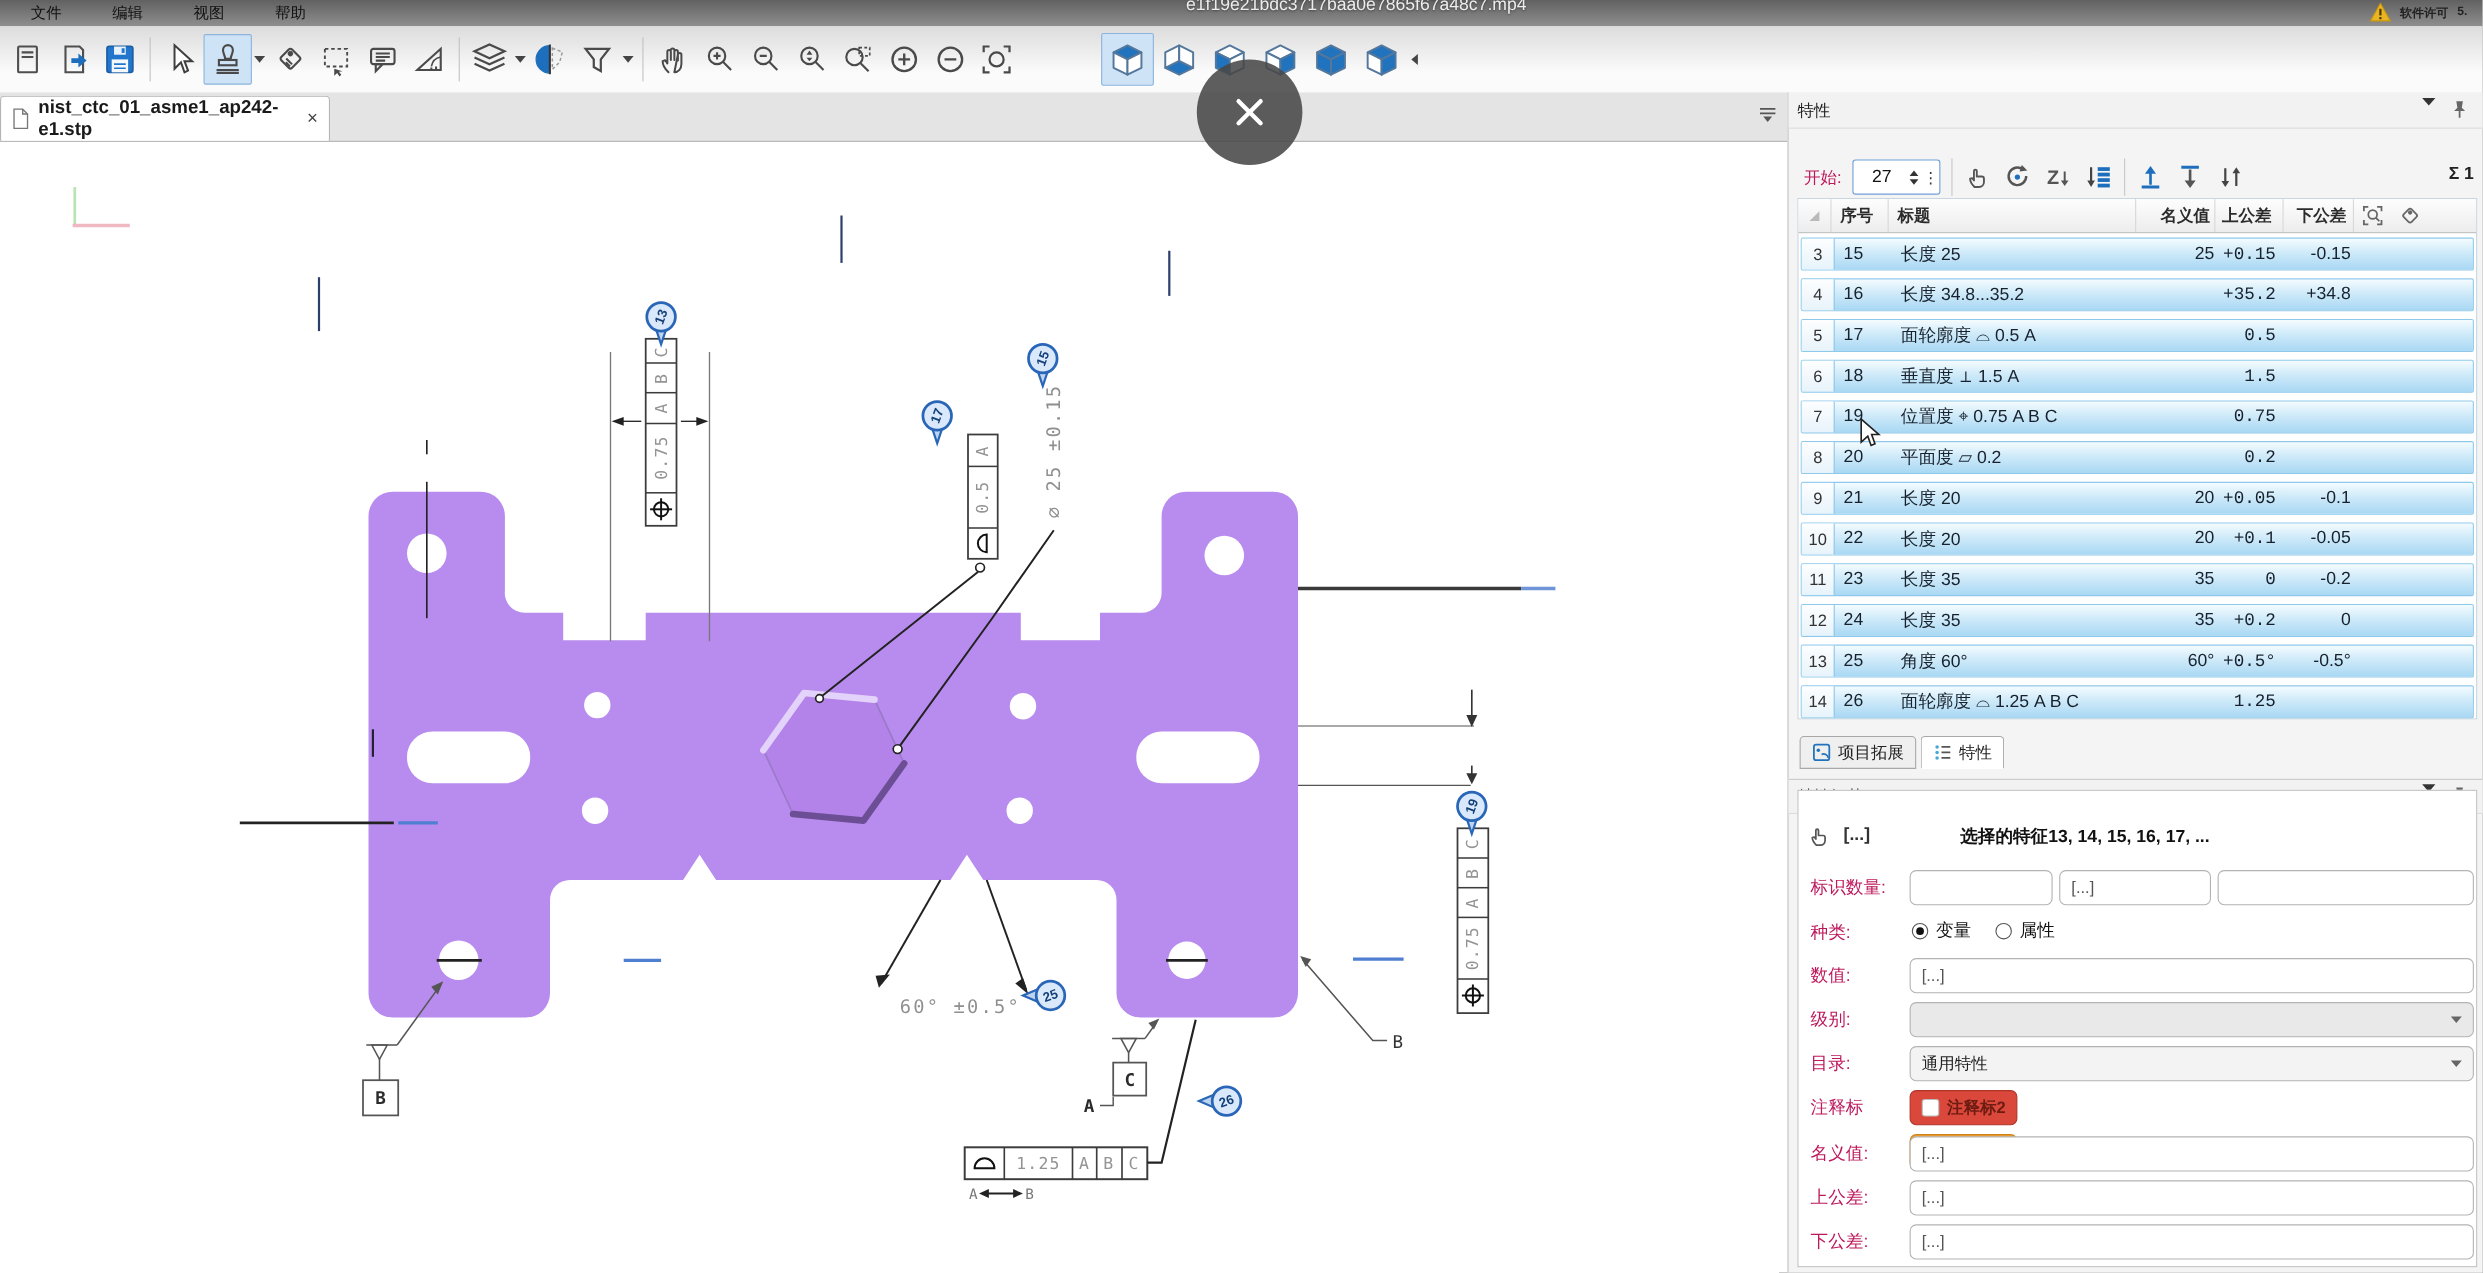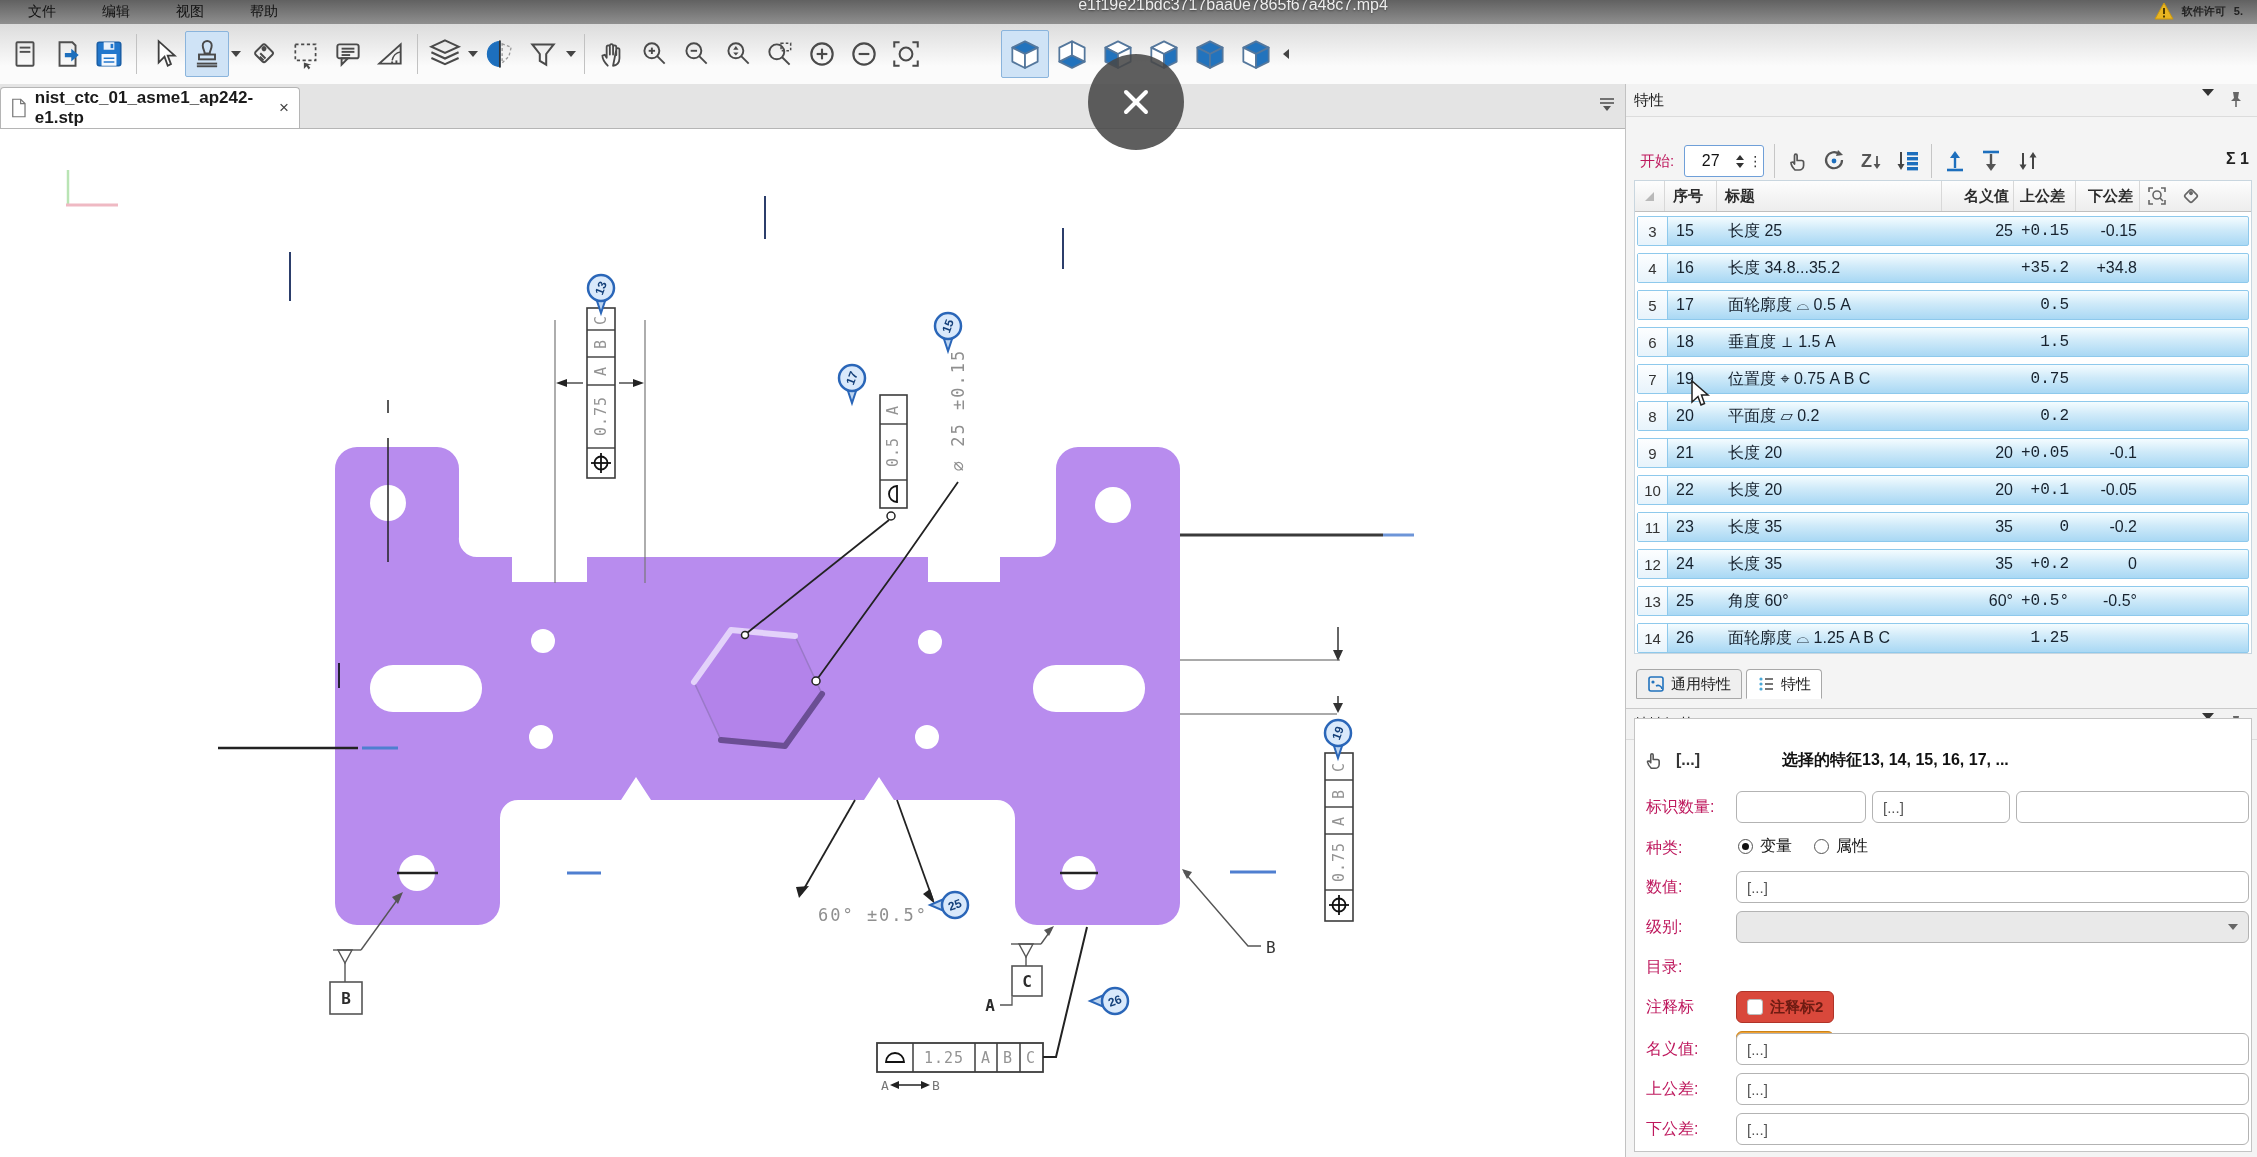--- a/index.html
+++ b/index.html
@@ -751,21 +751,21 @@
       <polygon points="4,1 4,22 10,16.5 13,25 16.5,23.5 13.5,15 20,15" fill="#fff" stroke="#222" stroke-width="1.5"></polygon>
     </svg>
 
     <div class="p-abs" style="left:10px;top:585px;display:flex;gap:4px;">
       <div class="btab" style="background:#efefef;">
         <svg width="18" height="18" viewBox="0 0 18 18">
             <rect x="2" y="2" width="14" height="14" rx="2" fill="none" stroke="#2273bd" stroke-width="1.6"></rect>
             <circle cx="6" cy="7" r="1.6" fill="#2273bd"></circle>
             <path d="M9,11 a4,4 0 0 1 6,3" fill="none" stroke="#2273bd" stroke-width="1.6"></path>
           </svg>
-        <span>通用特性</span>
+        <span>项目拓展</span>
       </div>
       <div class="btab" style="background:#fff;border-bottom:1px solid #fff;">
         <svg width="18" height="18" viewBox="0 0 18 18">
             <circle cx="4" cy="4" r="1.6" fill="#49a8d8"></circle>
             <circle cx="4" cy="9" r="1.6" fill="#49a8d8"></circle>
             <circle cx="4" cy="14" r="1.6" fill="#49a8d8"></circle>
             <line x1="8" y1="4" x2="16" y2="4" stroke="#555" stroke-width="1.6"></line>
             <line x1="8" y1="9" x2="16" y2="9" stroke="#555" stroke-width="1.6"></line>
             <line x1="8" y1="14" x2="16" y2="14" stroke="#555" stroke-width="1.6"></line>
           </svg>
@@ -816,20 +816,24 @@
     <span class="p-abs fld-label" style="left:20px;top:793px;">数值:</span>
     <div class="p-abs inp" style="left:110px;top:787px;width:513px;">[...]</div>
 
     <span class="p-abs fld-label" style="left:20px;top:833px;">级别:</span>
     <div class="p-abs inp grey dd" style="left:110px;top:827px;width:513px;">
         <span></span>
         <span class="dd-caret"></span>
       </div>
 
     <span class="p-abs fld-label" style="left:20px;top:873px;">目录:</span>
+    <div class="p-abs inp dd" style="left:110px;top:867px;width:513px;background:#f3f3f3;">
+        <span>通用特性</span>
+        <span class="dd-caret"></span>
+      </div>
 
     <span class="p-abs fld-label" style="left:20px;top:913px;">注释标</span>
     <div class="p-abs" style="left:110px;top:907px;display:flex;gap:8px;flex-direction:column;">
       <span class="badge red">
           <span class="cb"></span>
           <span>注释标2</span>
         </span>
       <span class="badge orange">
           <span class="cb"></span>
           <span>注释标1</span>

